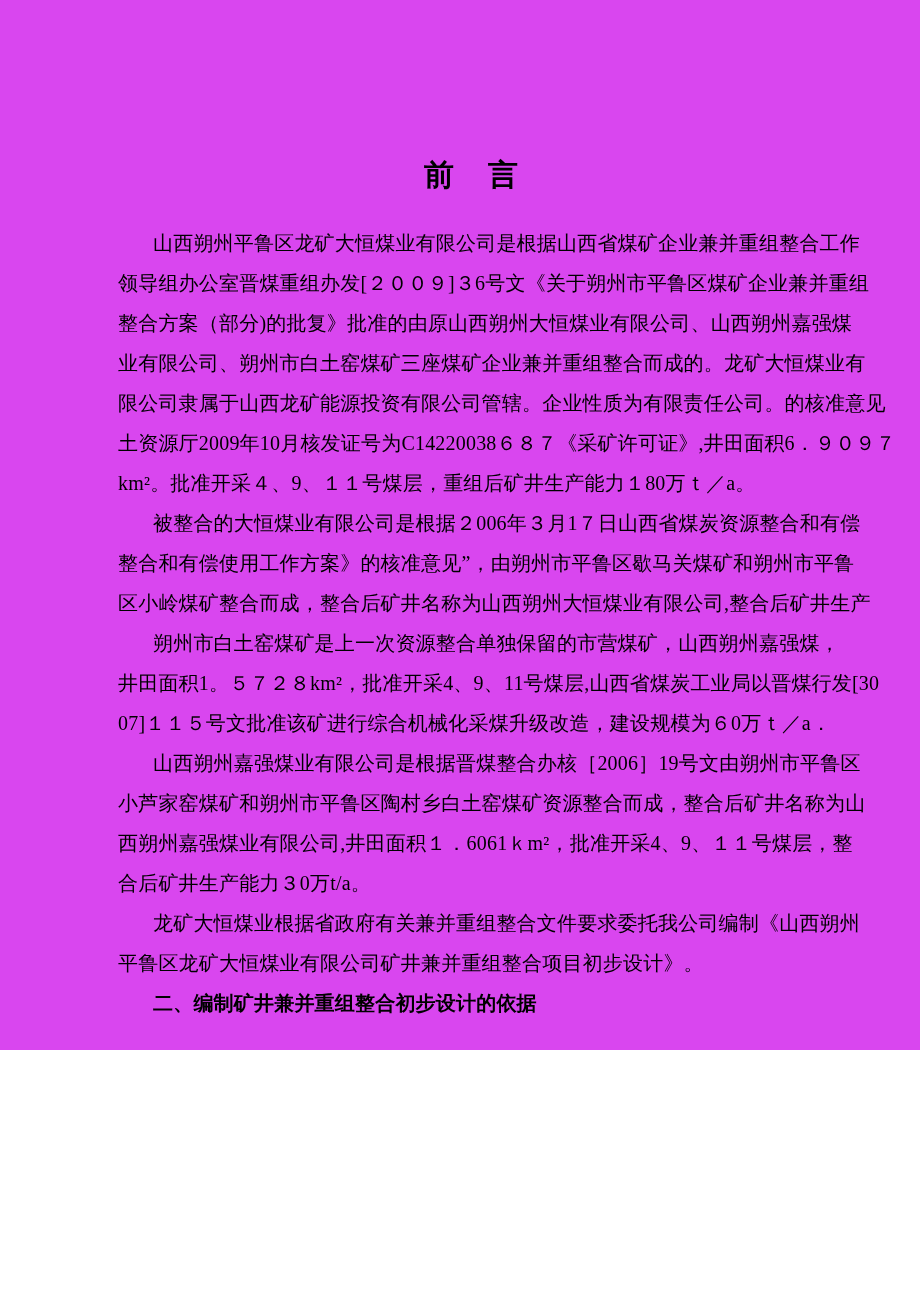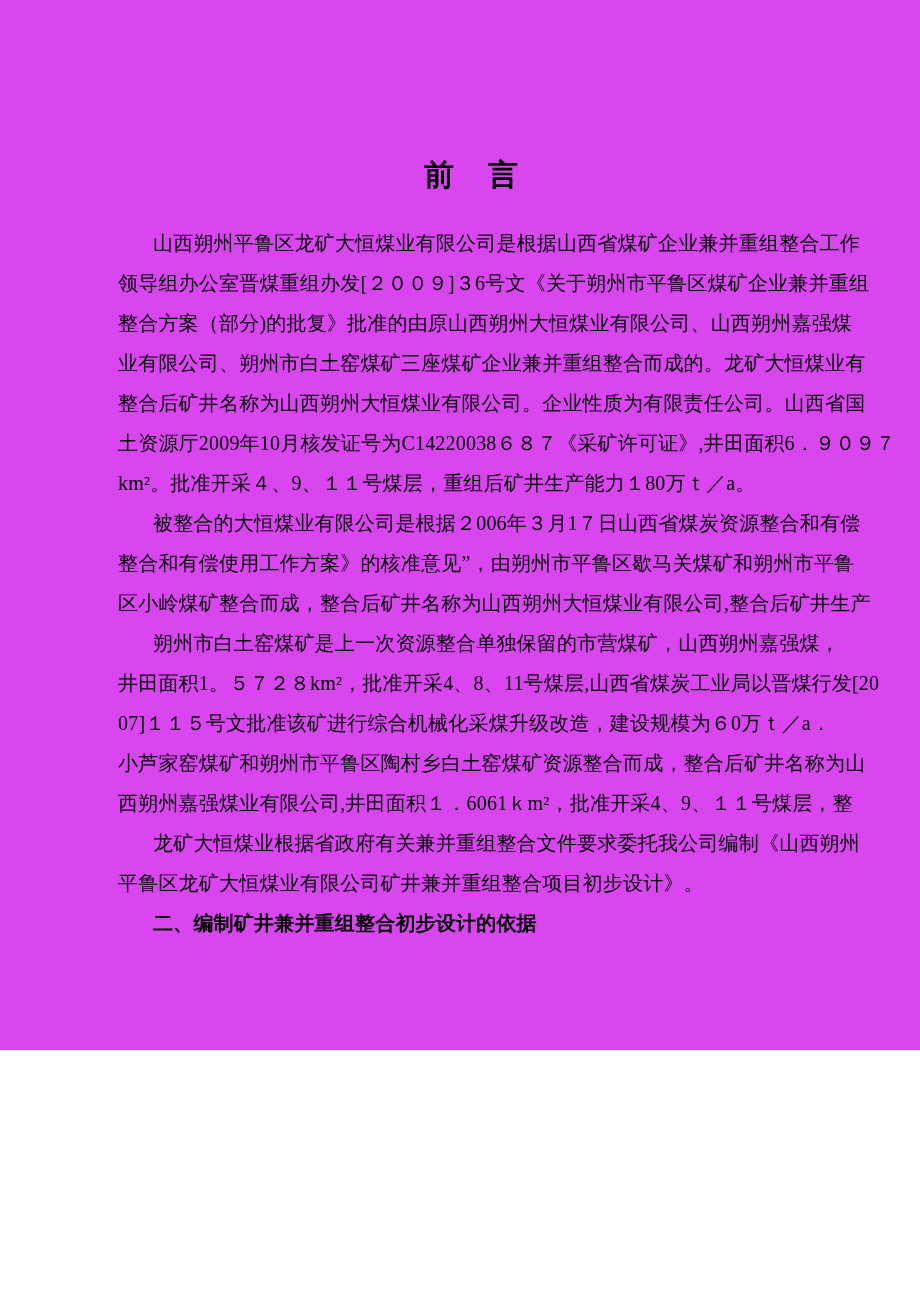--- a/index.html
+++ b/index.html
@@ -67,34 +67,36 @@
 
   <div class="doc-title">前　言</div>
 
   <div class="content">
 
 
     <div class="row first">山西朔州平鲁区龙矿大恒煤业有限公司是根据山西省煤矿企业兼并重组整合工作</div>
     <div class="row">领导组办公室晋煤重组办发[２００９]３6号文《关于朔州市平鲁区煤矿企业兼并重组</div>
     <div class="row">整合方案（部分)的批复》批准的由原山西朔州大恒煤业有限公司、山西朔州嘉强煤</div>
     <div class="row">业有限公司、朔州市白土窑煤矿三座煤矿企业兼并重组整合而成的。龙矿大恒煤业有</div>
-    <div class="row">整合后矿井名称为山西朔州大恒煤业有限公司。企业性质为有限责任公司。山西省国</div>
+    <div class="row">限公司隶属于山西龙矿能源投资有限公司管辖。企业性质为有限责任公司。的核准意见</div>
     <div class="row">土资源厅2009年10月核发证号为C14220038６８７《采矿许可证》,井田面积6．９０９７</div>
     <div class="row">km²。批准开采４、9、１１号煤层，重组后矿井生产能力１80万ｔ／a。</div>
 
     <div class="row first">被整合的大恒煤业有限公司是根据２006年３月1７日山西省煤炭资源整合和有偿</div>
     <div class="row">整合和有偿使用工作方案》的核准意见”，由朔州市平鲁区歇马关煤矿和朔州市平鲁</div>
     <div class="row">区小岭煤矿整合而成，整合后矿井名称为山西朔州大恒煤业有限公司,整合后矿井生产</div>
 
     <div class="row first">朔州市白土窑煤矿是上一次资源整合单独保留的市营煤矿，山西朔州嘉强煤，</div>
-    <div class="row">井田面积1。５７２８km²，批准开采4、8、11号煤层,山西省煤炭工业局以晋煤行发[20</div>
+    <div class="row">井田面积1。５７２８km²，批准开采4、9、11号煤层,山西省煤炭工业局以晋煤行发[30</div>
     <div class="row">07]１１５号文批准该矿进行综合机械化采煤升级改造，建设规模为６0万ｔ／a．</div>
 
+    <div class="row first">山西朔州嘉强煤业有限公司是根据晋煤整合办核［2006］19号文由朔州市平鲁区</div>
     <div class="row">小芦家窑煤矿和朔州市平鲁区陶村乡白土窑煤矿资源整合而成，整合后矿井名称为山</div>
     <div class="row">西朔州嘉强煤业有限公司,井田面积１．6061ｋm²，批准开采4、9、１１号煤层，整</div>
+    <div class="row">合后矿井生产能力３0万t/a。</div>
 
     <div class="row first">龙矿大恒煤业根据省政府有关兼并重组整合文件要求委托我公司编制《山西朔州</div>
     <div class="row">平鲁区龙矿大恒煤业有限公司矿井兼并重组整合项目初步设计》。</div>
 
     <div class="row heading">二、编制矿井兼并重组整合初步设计的依据</div>
 
   </div>
 
 
 </div>

